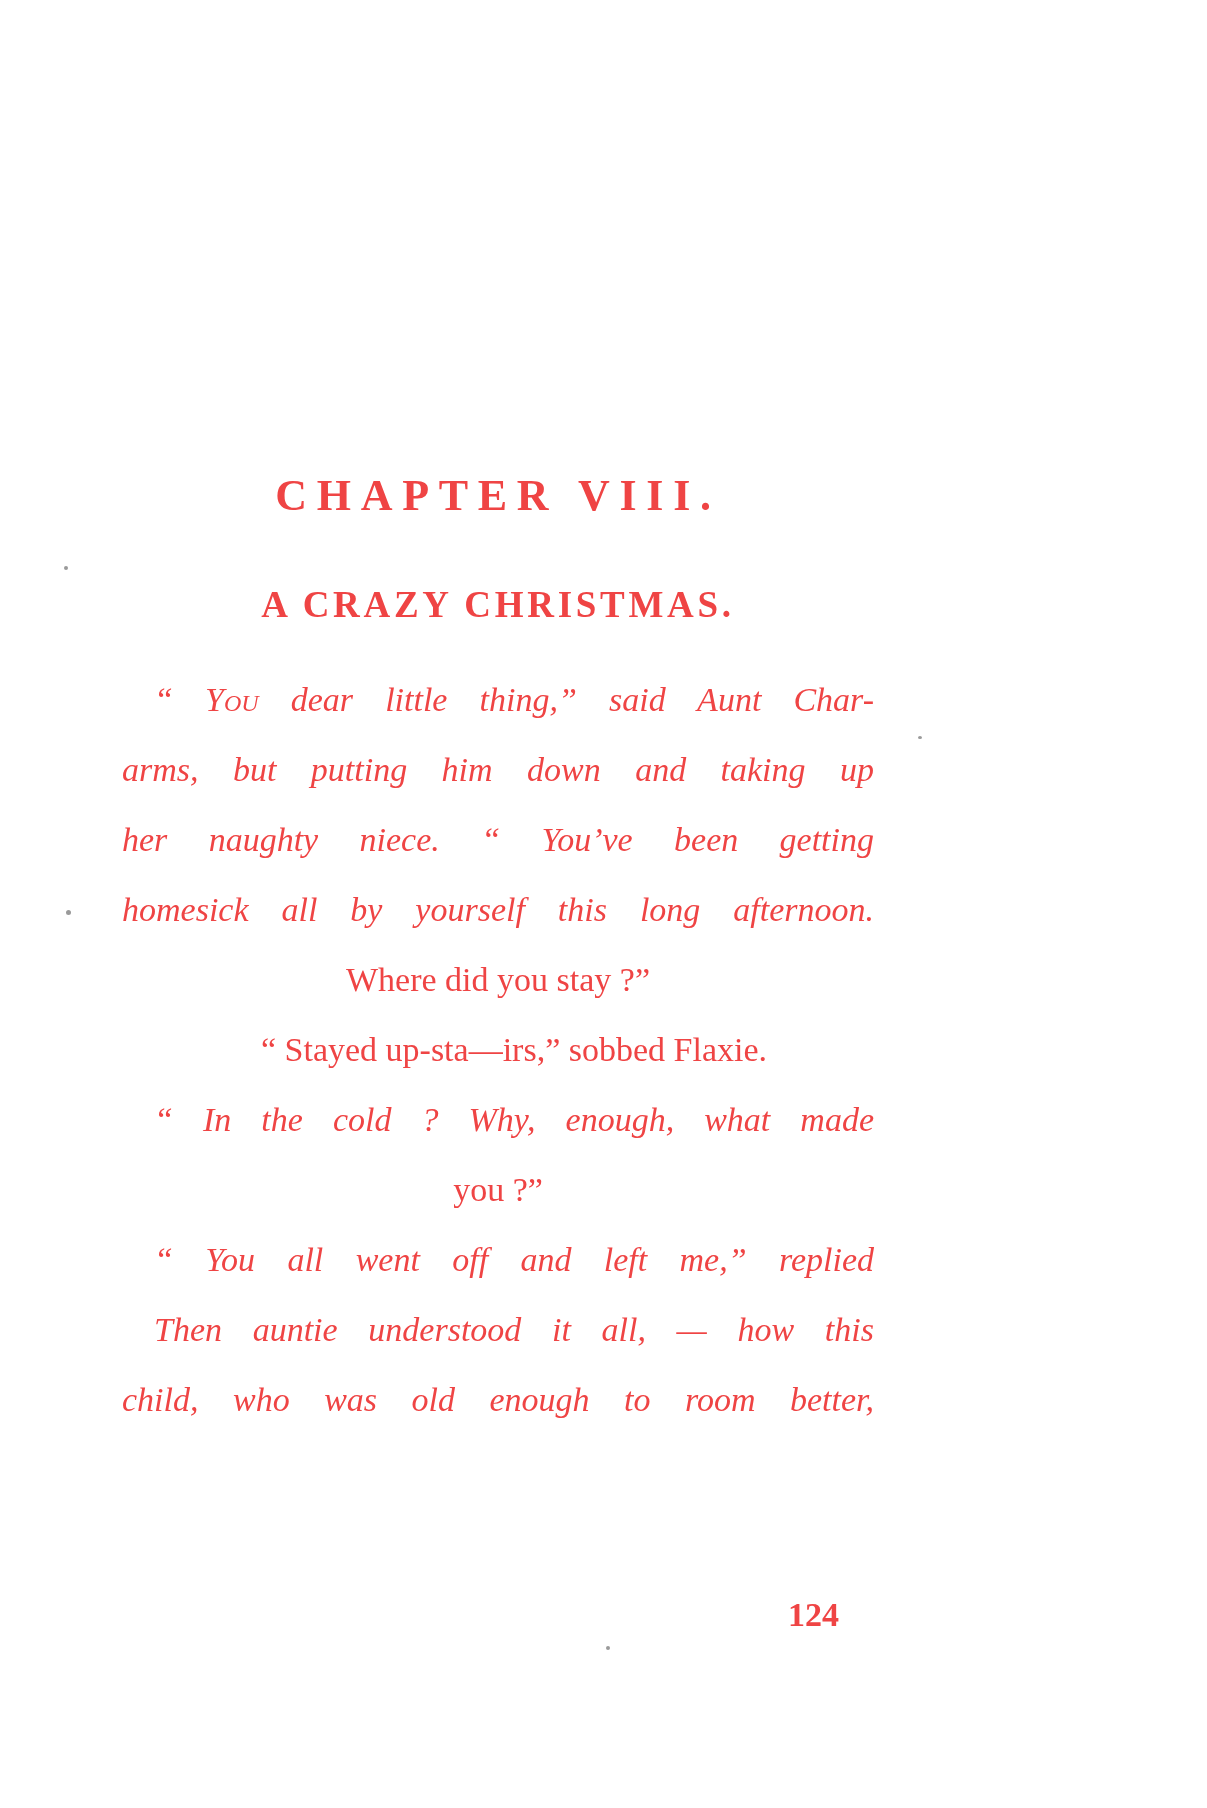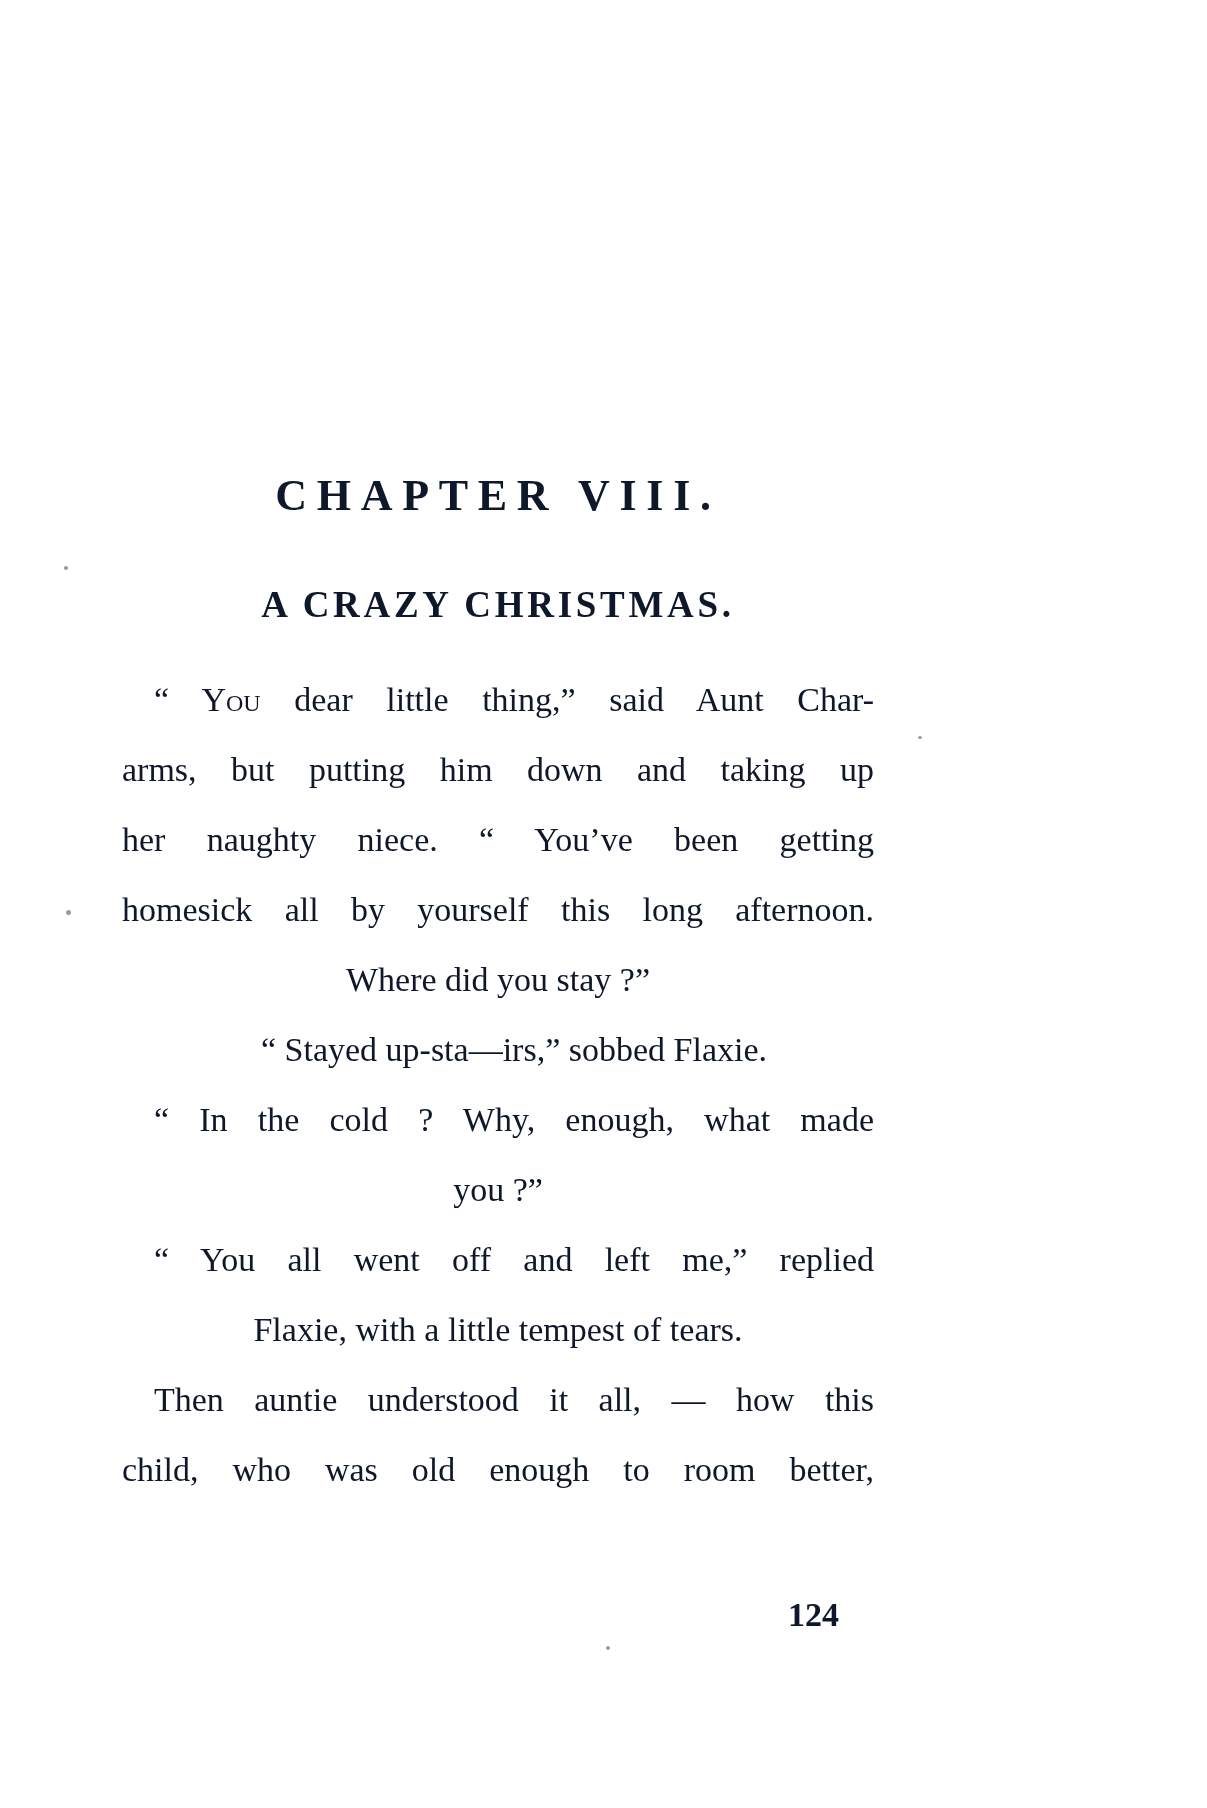--- a/index.html
+++ b/index.html
@@ -6,21 +6,21 @@
     margin: 0;
     padding: 0;
     background: #f6f6f4;
   }
   .page {
     position: relative;
     width: 1207px;
     height: 1808px;
     margin: 0 auto;
     background: #ffffff;
-    color: #0f172a;
+    color: #ef4444;
     font-family: "Liberation Serif", "DejaVu Serif", serif;
     overflow: hidden;
   }
   .chapter-heading {
     position: absolute;
     top: 474px;
     left: 122px;
     width: 752px;
     text-align: center;
     font-size: 44px;
@@ -50,20 +50,21 @@
   }
   .line {
     height: 70px;
     white-space: nowrap;
     text-align: center;
   }
   .line.justify {
     white-space: normal;
     text-align: justify;
     text-align-last: justify;
+    font-style: italic;
   }
   .line.indent {
     padding-left: 32px;
   }
   .line.justify.indent {
     padding-left: 0;
     text-indent: 32px;
   }
   .smallcaps {
     font-variant: small-caps;
@@ -100,21 +101,20 @@
     <div class="line justify indent"><span>“ </span><span>Y</span><span class="smallcaps">ou</span><span> dear little thing,” said Aunt Char-</span></div>
 
     <div class="line justify">arms, but putting him down and taking up</div>
     <div class="line justify">her naughty niece. “ You’ve been getting</div>
     <div class="line justify">homesick all by yourself this long afternoon.</div>
     <div class="line">Where did you stay ?”</div>
     <div class="line indent">“ Stayed up-sta—irs,” sobbed Flaxie.</div>
     <div class="line justify indent">“ In the cold ? Why, enough, what made</div>
     <div class="line">you ?”</div>
     <div class="line justify indent">“ You all went off and left me,” replied</div>
-    <div class="line">Flaxie, with a little tempest of tears.</div>
     <div class="line justify indent">Then auntie understood it all, — how this</div>
     <div class="line justify">child, who was old enough to room better,</div>
 
   </div>
 
   <div class="page-number">124</div>
 
   <div class="speck s1"></div>
   <div class="speck s2"></div>
   <div class="speck s3"></div>

